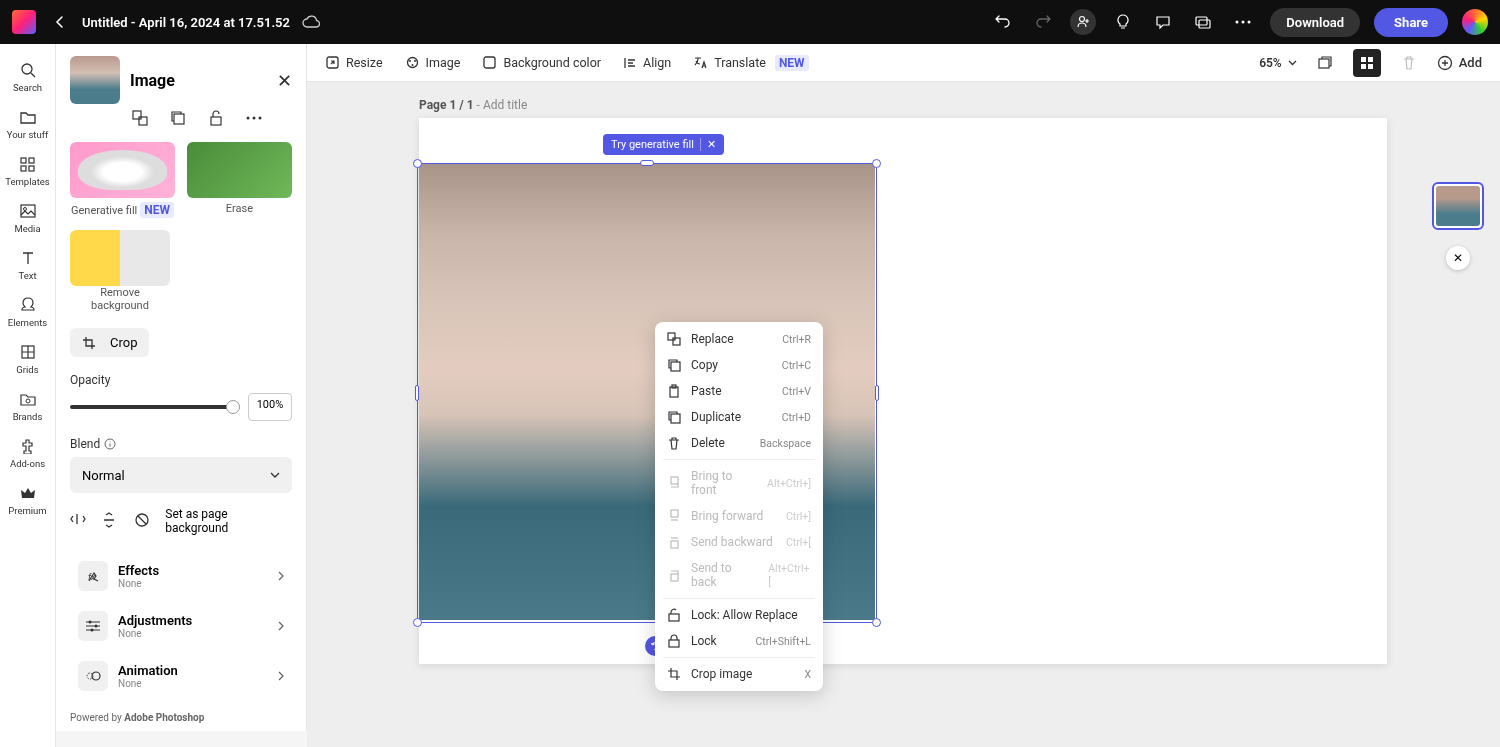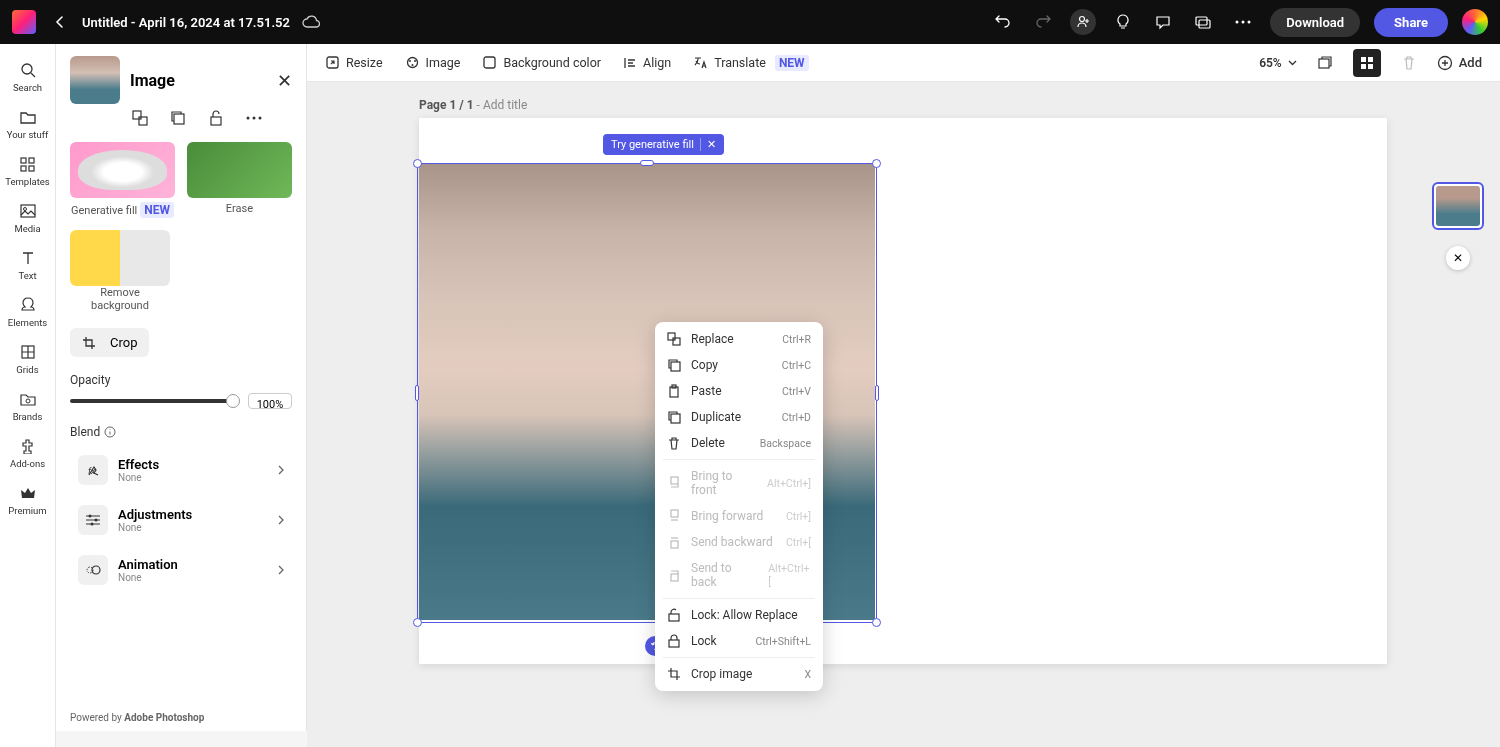--- a/index.html
+++ b/index.html
@@ -42,21 +42,21 @@
 .rb-thumb { width: 100px; height: 56px; background: linear-gradient(90deg,#ffd94a 50%, #e8e8e8 50%); border-radius:6px; position:relative;}
 .tool-label { font-size: 11px; color:#555; }
 .new-badge { display:inline-block; background:#e8ebff; color:#5258e4; font-size:12px; font-weight:700; padding:1px 4px; border-radius:3px; margin-left:3px;}
 
 .crop-btn { display: inline-flex; align-items: center; gap: 14px; background:#f0f0f0; padding: 7px 12px; border-radius: 6px; font-size: 13px; cursor:pointer; margin-bottom: 16px;}
 
 .section-label { font-size: 12px; color:#333; margin-bottom: 6px; display:flex; align-items:center; gap:4px;}
 .slider-row { display:flex; align-items:center; gap:10px; margin-bottom:16px;}
 .slider { flex:1; height:4px; background:#333; position:relative; border-radius:2px;}
 .slider-handle { position:absolute; right:-2px; top:-5px; width:14px; height:14px; background:#fff; border:1px solid #999; border-radius:50%;}
-.opacity-val { width:44px; height:16px; border:1px solid #ccc; border-radius:4px; font-size:11px; text-align:center; line-height:22px;}
+.opacity-val { width:44px; height:28px; border:1px solid #ccc; border-radius:4px; font-size:11px; text-align:center; line-height:22px;}
 
 .blend-select { width:100%; height:36px; background:#f0f0f0; border-radius:6px; padding:0 12px; display:flex; align-items:center; justify-content:space-between; font-size:13px; cursor:pointer; margin-bottom:14px;}
 
 .bg-actions { display:flex; gap:14px; margin-bottom:16px; align-items:center;}
 .bg-ico { width:18px; height:18px; cursor:pointer;}
 .bg-text { font-size:12px; cursor:pointer;}
 
 .accordion-item { display:flex; align-items:center; padding:10px 8px; border-radius:6px; cursor:pointer; gap:10px; }
 .acc-ico-box { width:30px; height:30px; background:#f0f0f0; border-radius:6px; display:flex; align-items:center; justify-content:center;}
 .acc-texts { flex:1;}
@@ -324,21 +324,46 @@
     <div class="opacity-val">100%</div>
   </div>
 
   <div class="section-label">
       <span>Blend</span>
       <svg width="12" height="12" viewBox="0 0 12 12">
         <circle cx="6" cy="6" r="5" stroke="#666" stroke-width="1" fill="none"></circle>
         <path d="M6 3.5v.5M6 5.5v3" stroke="#666" stroke-width="1"></path>
       </svg>
     </div>
-
+  <div class="blend-select">
+    <span>Normal</span>
+    <svg width="10" height="6" viewBox="0 0 10 6">
+        <path d="M1 1l4 4 4-4" stroke="#333" stroke-width="1.3" fill="none"></path>
+      </svg>
+  </div>
+
+  <div class="bg-actions">
+    <div class="bg-ico">
+        <svg width="16" height="14" viewBox="0 0 16 14">
+          <path d="M7 2v10M3 4l-2 3 2 3M13 4l2 3-2 3" stroke="#333" stroke-width="1.3" fill="none"></path>
+        </svg>
+      </div>
+    <div class="bg-ico">
+        <svg width="14" height="16" viewBox="0 0 14 16">
+          <path d="M2 8h10M4 3l3-2 3 2M4 13l3 2 3-2" stroke="#333" stroke-width="1.3" fill="none"></path>
+        </svg>
+      </div>
+    <div class="bg-ico">
+        <svg width="16" height="16" viewBox="0 0 16 16">
+          <circle cx="8" cy="8" r="6" stroke="#333" stroke-width="1.3" fill="none"></circle>
+          <path d="M4 4l8 8" stroke="#333" stroke-width="1.3"></path>
+        </svg>
+      </div>
+    <div class="bg-text">Set as page background</div>
+  </div>
 
   <div class="accordion-item">
     <div class="acc-ico-box">
         <svg width="15" height="15" viewBox="0 0 15 15">
           <path d="M3 12l5-8 2 3-2 3 4 2" stroke="#333" stroke-width="1.2" fill="none"></path>
           <text x="2" y="11" font-size="9" font-style="italic" fill="#333">fx</text>
         </svg>
       </div>
     <div class="acc-texts">
         <div class="acc-title">Effects</div>

